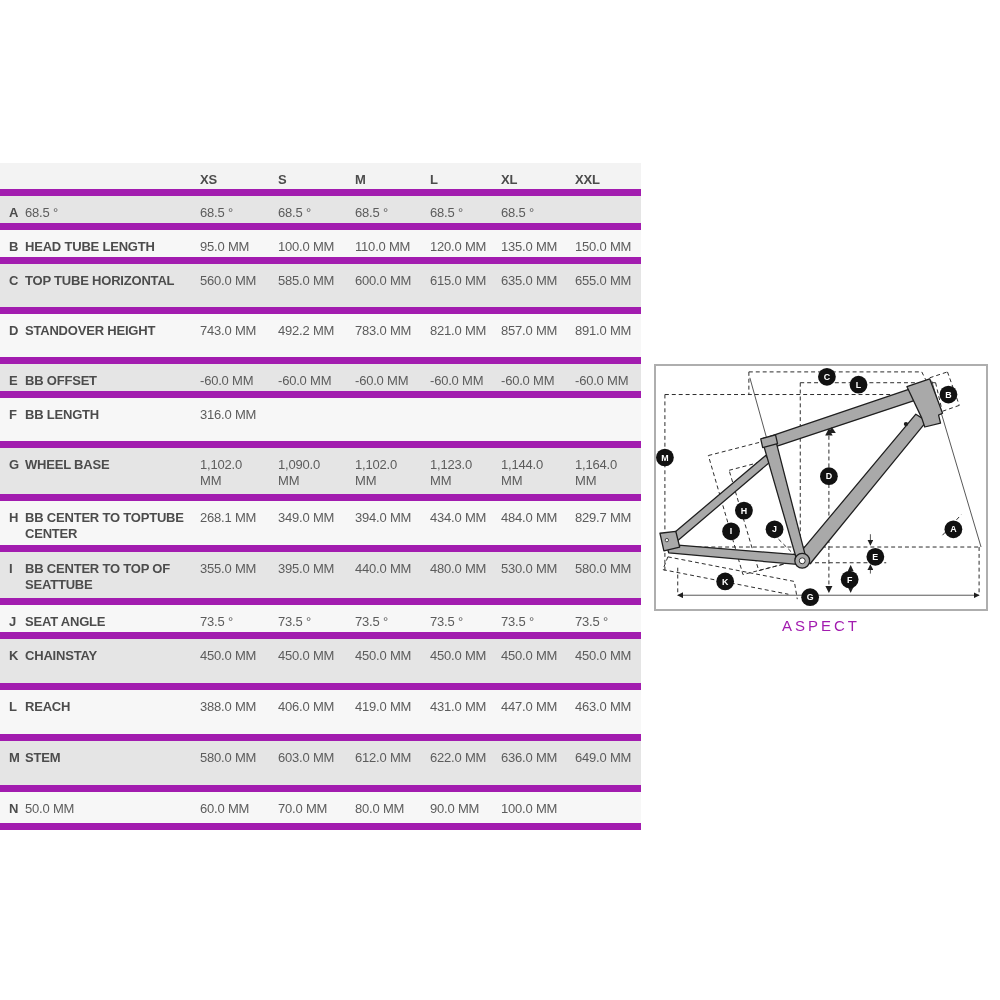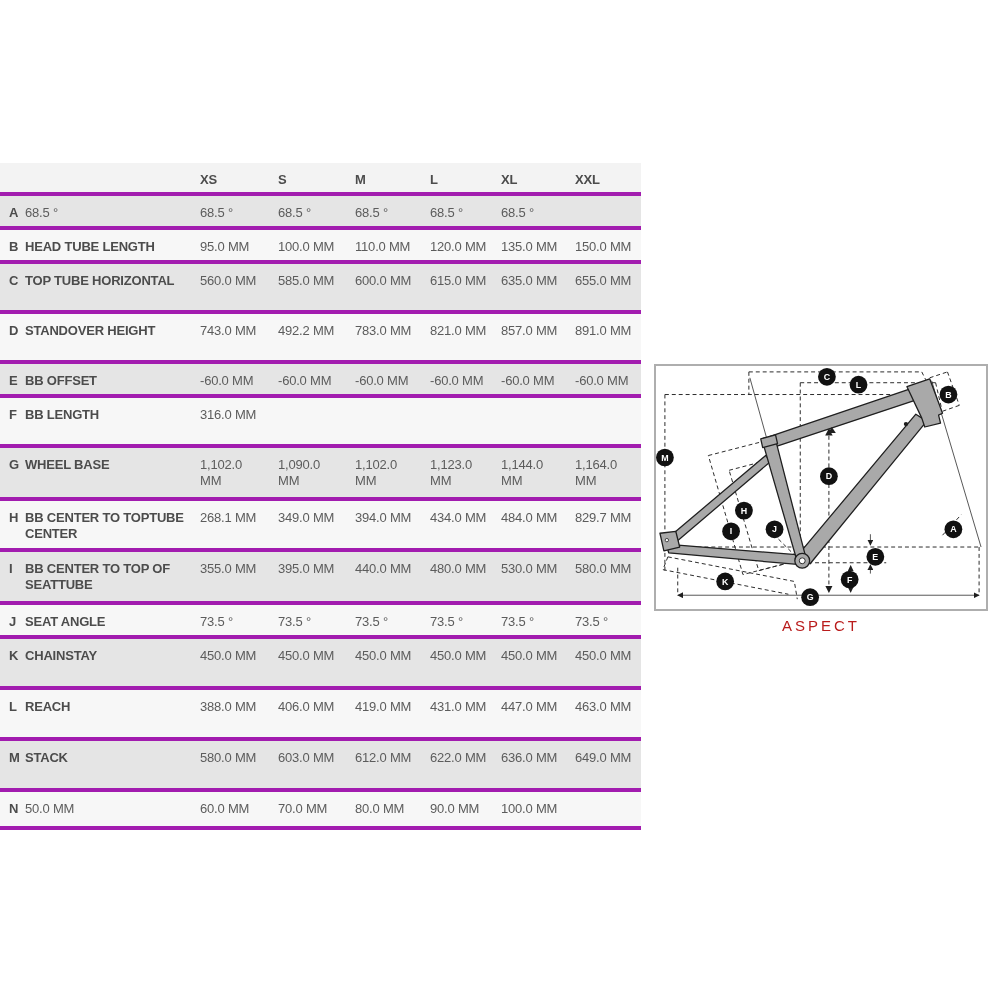--- a/index.html
+++ b/index.html
@@ -2,40 +2,40 @@
 <html><head>
 <meta charset="utf-8">
 <style>
   html,body{margin:0;padding:0;background:#fff;width:1000px;height:1000px;overflow:hidden;
     font-family:"Liberation Sans","DejaVu Sans",sans-serif;}
   #page{position:relative;width:1000px;height:1000px;background:#fff;}
 
   
   #geo-table{position:absolute;left:0;top:163px;width:641px;}
   .trow,.thead{display:grid;grid-template-columns:25px 175px 78px 77px 75px 71px 74px 66px;
-    box-sizing:border-box;border-bottom:4px solid #a21caf;}
+    box-sizing:border-box;border-bottom:7px solid #a21caf;}
   .thead{height:33px;background:#f3f3f3;}
   .trow{height:34px;}
   .trow:nth-child(odd){background:#e5e5e5;}
   .trow:nth-child(even){background:#f7f7f7;}
   .trow:nth-child(3),.trow:nth-child(4),.trow:nth-child(6){height:50px;}
   .trow:nth-child(7),.trow:nth-child(9){height:53px;}
   .trow:nth-child(8),.trow:nth-child(11),.trow:nth-child(12),.trow:nth-child(13){height:51px;}
   .trow:nth-child(14){height:38px;}
   .cell{padding-top:9px;font-size:13px;line-height:16px;letter-spacing:-0.2px;overflow:hidden;}
   .cell.letter{padding-left:9px;font-weight:bold;color:#4c4c4c;}
   .cell.label{font-weight:bold;color:#4c4c4c;padding-right:10px;}
   .cell.value{color:#5c5c5c;white-space:pre;padding-right:4px;}
   .thead .cell{font-weight:bold;color:#4c4c4c;}
 
   
   #diagram-box{position:absolute;left:654px;top:364px;width:330px;height:243px;
     border:2px solid #aeaeae;background:#fff;}
   #diagram-caption{position:absolute;left:654px;top:617px;width:334px;text-align:center;
-    font-size:15px;letter-spacing:3px;color:#b91c1c;}
+    font-size:15px;letter-spacing:3px;color:#a21caf;}
   svg{display:block;}
   .tube{fill:#a9a9a9;stroke:#1f1f1f;stroke-width:1.3;stroke-linejoin:round;}
   .dash{fill:none;stroke:#2a2a2a;stroke-width:1;stroke-dasharray:4 3;}
   .thin{fill:none;stroke:#2a2a2a;stroke-width:0.8;}
   .mkr{fill:#111;}
   .mkr-t{fill:#fff;font-size:9px;font-weight:bold;text-anchor:middle;
     font-family:"Liberation Sans","DejaVu Sans",sans-serif;}
 </style>
 </head>
 <body>
@@ -186,21 +186,21 @@
       <div class="cell value">388.0 MM</div>
       <div class="cell value">406.0 MM</div>
       <div class="cell value">419.0 MM</div>
       <div class="cell value">431.0 MM</div>
       <div class="cell value">447.0 MM</div>
       <div class="cell value">463.0 MM</div>
     </div>
 
     <div class="trow">
       <div class="cell letter">M</div>
-      <div class="cell label">STACK</div>
+      <div class="cell label">STEM</div>
       <div class="cell value">580.0 MM</div>
       <div class="cell value">603.0 MM</div>
       <div class="cell value">612.0 MM</div>
       <div class="cell value">622.0 MM</div>
       <div class="cell value">636.0 MM</div>
       <div class="cell value">649.0 MM</div>
     </div>
 
     <div class="trow">
       <div class="cell letter">N</div>

